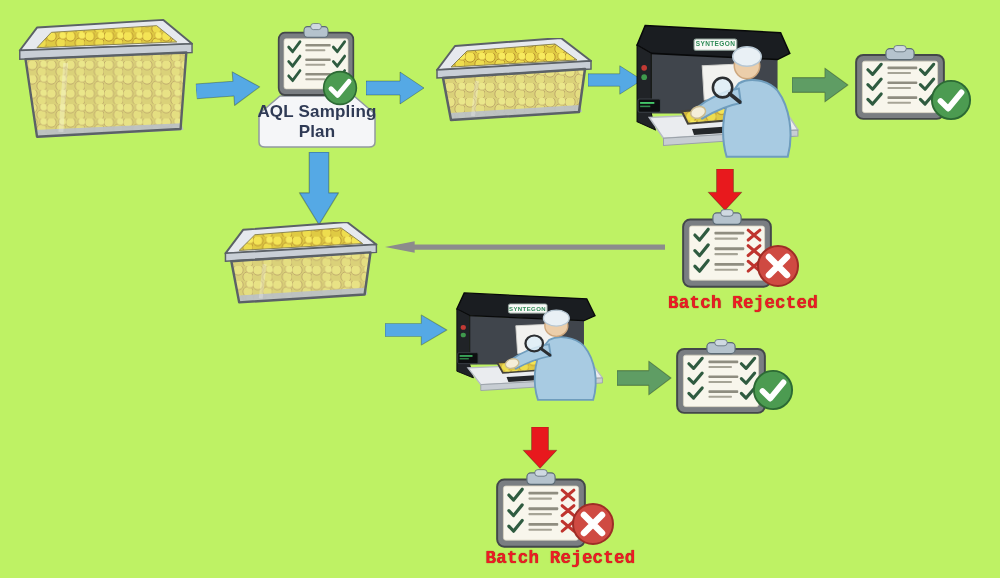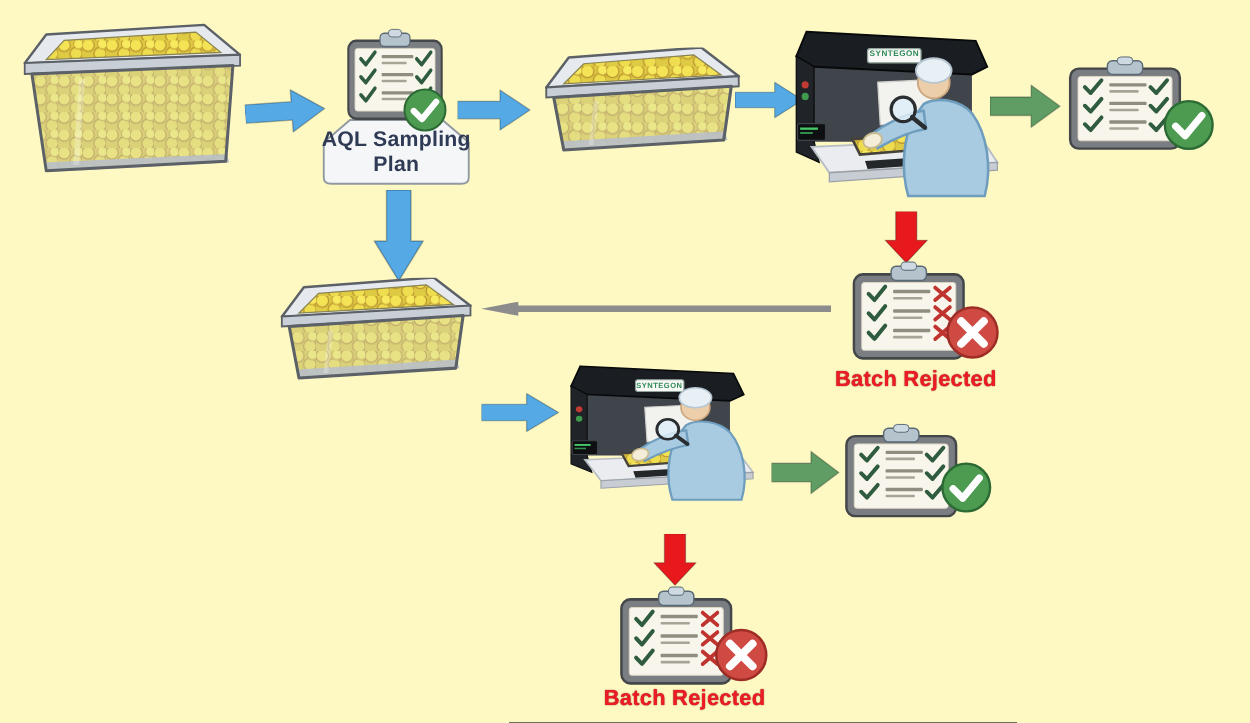--- a/index.html
+++ b/index.html
@@ -1,23 +1,23 @@
 <!DOCTYPE html>
 <html><head>
 <meta charset="utf-8">
 <style>
   html,body{margin:0;padding:0;background:#000;}
-  .canvas{position:relative;width:1000px;height:578px;background:#fef9c3;overflow:hidden;
+  .canvas{position:relative;width:1000px;height:578px;background:#bef264;overflow:hidden;
           font-family:"Liberation Sans", sans-serif;}
   .abs{position:absolute;}
   .aql-label{display:flex;flex-direction:column;align-items:center;justify-content:center;
              height:50px;color:#2f3a55;font-size:17px;font-weight:600;line-height:1.18;
              letter-spacing:.2px;text-align:center;}
-  .reject-label{color:#ed1c24;font-weight:800;font-size:17.5px;text-align:left;
-                text-shadow:0 0 1px #7a0000;letter-spacing:.2px;}
+  .reject-label{color:#ed1c24;font-weight:800;font-size:17.5px;text-align:center;
+                text-shadow:0 0 1px #7a0000;letter-spacing:.2px;font-family:Liberation Mono, monospace;}
   .brand-chip{display:flex;align-items:center;justify-content:center;color:#2f8b57;
               font-weight:bold;letter-spacing:.4px;line-height:1;}
   svg.abs{display:block;}
 </style>
 </head>
 <body>
 
 <div class="canvas">
 
   <svg width="0" height="0" style="position:absolute" aria-hidden="true">

